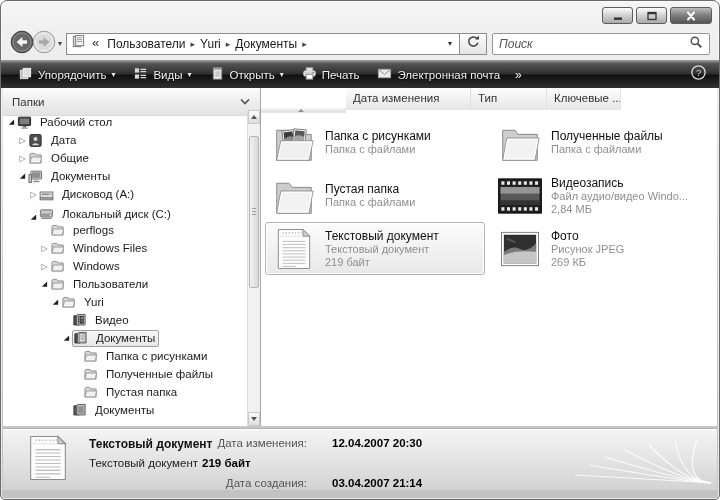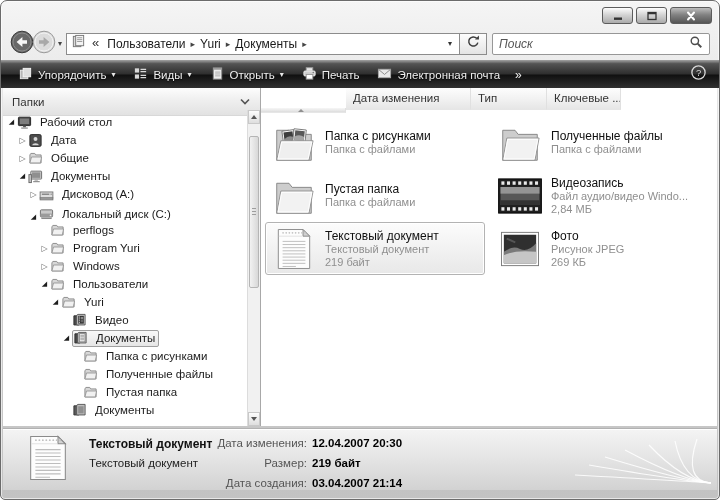--- a/index.html
+++ b/index.html
@@ -97,21 +97,21 @@
   .tsub { font-size:11px; color:#8f8f8f; line-height:13px; }
 
   
   .details { position:absolute; left:2px; right:2px; bottom:9px; height:62px;
              background:linear-gradient(#f4f4f4,#e2e2e2 55%,#d2d2d2); border-top:1px solid #b2b2b2;
              box-shadow:inset 0 1px 0 #fff; overflow:hidden; }
   .details-icon { position:absolute; left:24px; top:4px; }
   .dtitle { position:absolute; left:86px; top:8px; font-size:12px; font-weight:bold; color:#111; }
   .dtype  { position:absolute; left:86px; top:28px; font-size:11.5px; color:#222; }
   .props { position:absolute; left:194px; top:8px; }
-  .prow { display:flex; height:20px; }
+  .prow { display:flex; height:20px;gap:20px; }
   .plabel { width:110px; text-align:right; font-size:11.5px; color:#555; flex:none; }
   .pvalue { margin-left:5px; font-size:11.5px; color:#000; font-weight:bold; }
   .swoosh { position:absolute; right:4px; bottom:1px; }
 </style>
 </head>
 <body>
 
 <div class="window">
 
   <div class="titlebar">
@@ -337,21 +337,21 @@
             <span class="tlabel">perflogs</span>
           </div>
           <div class="trow" style="padding-left: 36px;">
             <span class="tarrow col">▷</span>
             <span class="ticon">
               <svg width="15" height="14" viewBox="0 0 16 15">
                 <path d="M2 12.8 V4.2 l1-1.6 h4.2 l1 1.6 h5.8 v8.6z" fill="#d7d7d7" stroke="#8a8a8a"></path>
                 <path d="M2 12.8 l1.7-6.4 h10.8 l-1.3 6.4z" fill="#f1f1f1" stroke="#979797"></path>
               </svg>
             </span>
-            <span class="tlabel">Program Yuri</span>
+            <span class="tlabel">Windows Files</span>
           </div>
           <div class="trow" style="padding-left: 36px;">
             <span class="tarrow col">▷</span>
             <span class="ticon">
               <svg width="15" height="14" viewBox="0 0 16 15">
                 <path d="M2 12.8 V4.2 l1-1.6 h4.2 l1 1.6 h5.8 v8.6z" fill="#d7d7d7" stroke="#8a8a8a"></path>
                 <path d="M2 12.8 l1.7-6.4 h10.8 l-1.3 6.4z" fill="#f1f1f1" stroke="#979797"></path>
               </svg>
             </span>
             <span class="tlabel">Windows</span>
@@ -625,21 +625,20 @@
           <circle cx="31.599999999999998" cy="6" r="0.9" fill="#c2c2c2"></circle>
         </svg></span>
     <div class="dtitle">Текстовый документ</div>
     <div class="dtype">Текстовый документ</div>
     <div class="props" id="props">
         <div class="prow">
           <span class="plabel">Дата изменения:</span>
           <span class="pvalue">12.04.2007 20:30</span>
         </div>
         <div class="prow">
-          <span class="plabel">Размер:</span>
           <span class="pvalue">219 байт</span>
         </div>
         <div class="prow">
           <span class="plabel">Дата создания:</span>
           <span class="pvalue">03.04.2007 21:14</span>
         </div>
       </div>
     <span class="swoosh ic"><svg width="138" height="56" viewBox="0 0 138 56">
           <path d="M136 54 Q108 52 0 46" fill="none" stroke="#fff" stroke-width="1.2" opacity="0.85"></path>
           <path d="M136 54 Q108 52 14 36" fill="none" stroke="#fff" stroke-width="1.2" opacity="0.85"></path>

